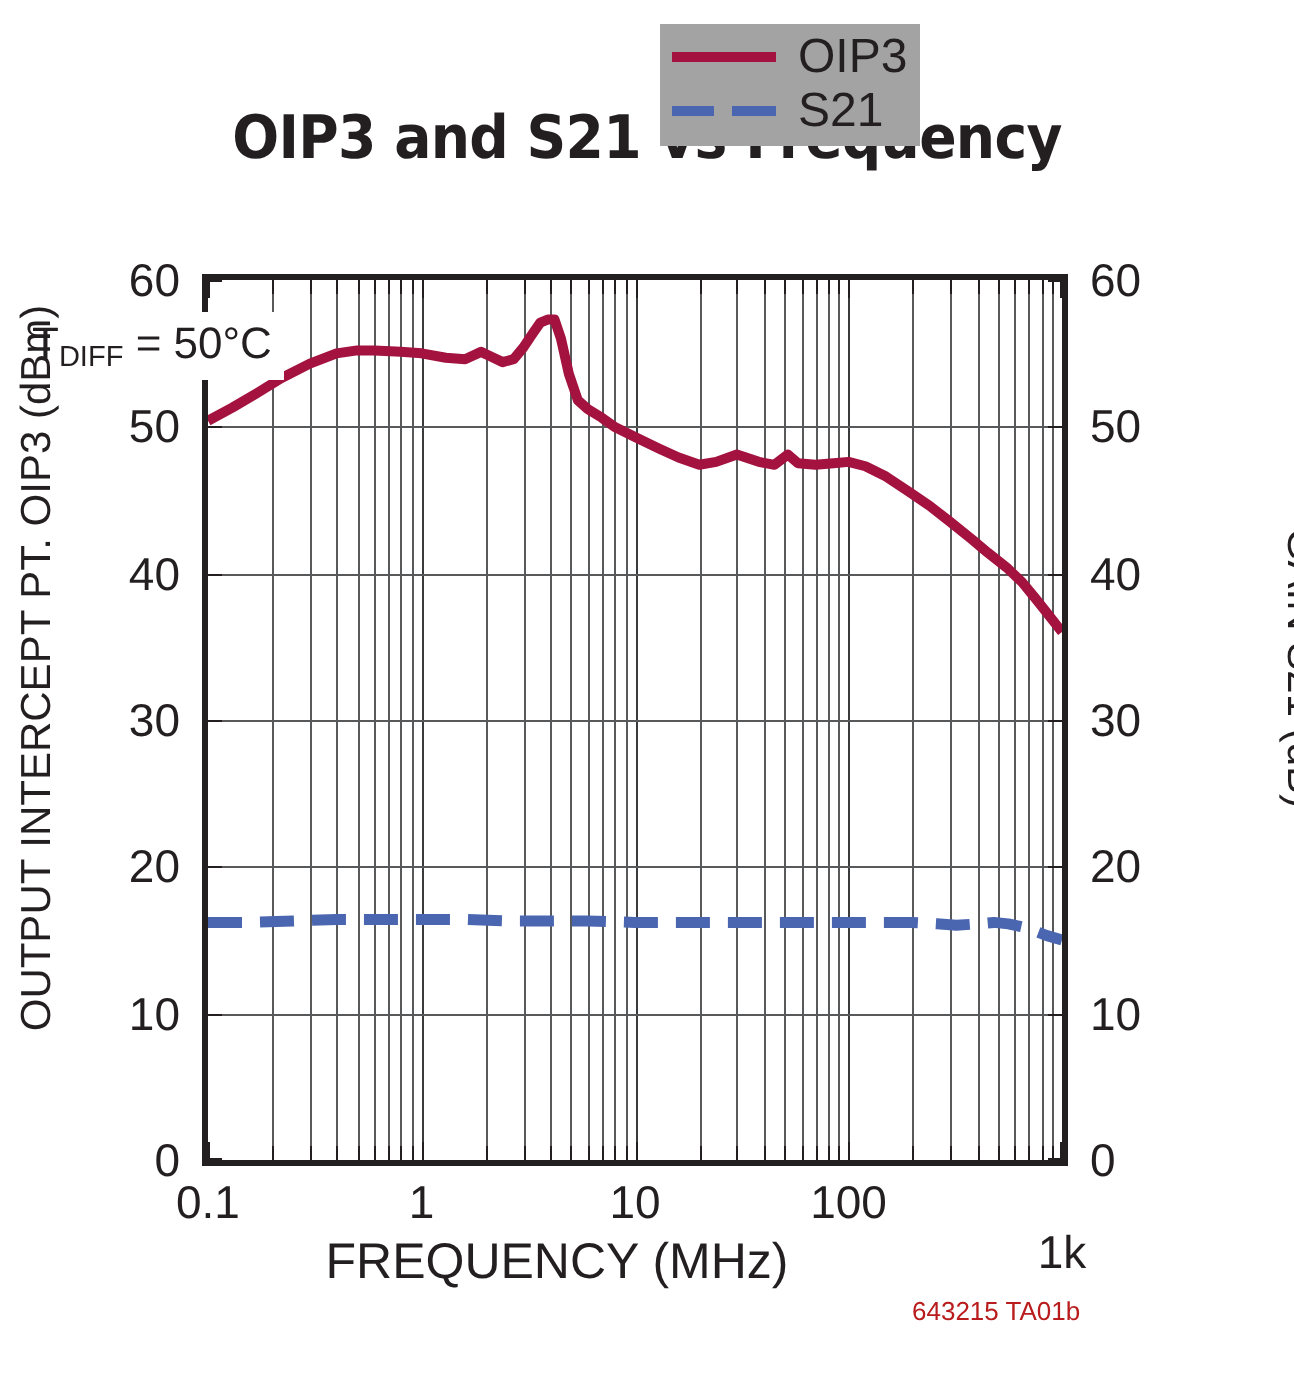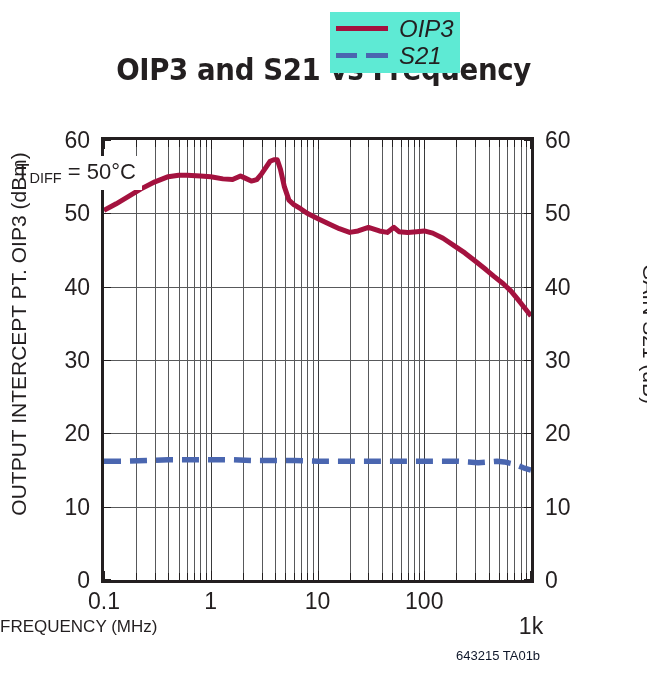--- a/index.html
+++ b/index.html
@@ -129,33 +129,32 @@
     font-size: 21px;
     color: #231f20;
     transform: rotate(90deg);
     white-space: nowrap;
   }
   #x-axis-title {
     position: absolute;
     left: 0;
     top: 617px;
     width: 557px;
-    text-align: left;
-    font-size: 17px;
+    text-align: center;
+    font-size: 25px;
     color: #231f20;
   }
 
   
   #legend {
     position: absolute;
     left: 330px;
     top: 12px;
-    background: #5eead4;
+    background: #a3a3a3;
     padding: 3px 6px 4px 6px;
-    font-style: italic;
   }
   .legend-row {
     display: flex;
     align-items: center;
     height: 27px;
   }
   .legend-swatch {
     width: 52px;
     height: 5px;
     margin-right: 11px;
@@ -190,21 +189,21 @@
     position: relative;
     bottom: -0.26em;
   }
 
   
   #part-code {
     position: absolute;
     left: 456px;
     top: 648px;
     font-size: 13px;
-    color: #0f172a;
+    color: #b91c1c;
   }
 </style>
 </head>
 <body>
 
 <div id="chart-title">OIP3 and S21 vs Frequency</div>
 
 <div id="plot-frame">
   <div id="plot-inner">
     <div id="grid-layer">

